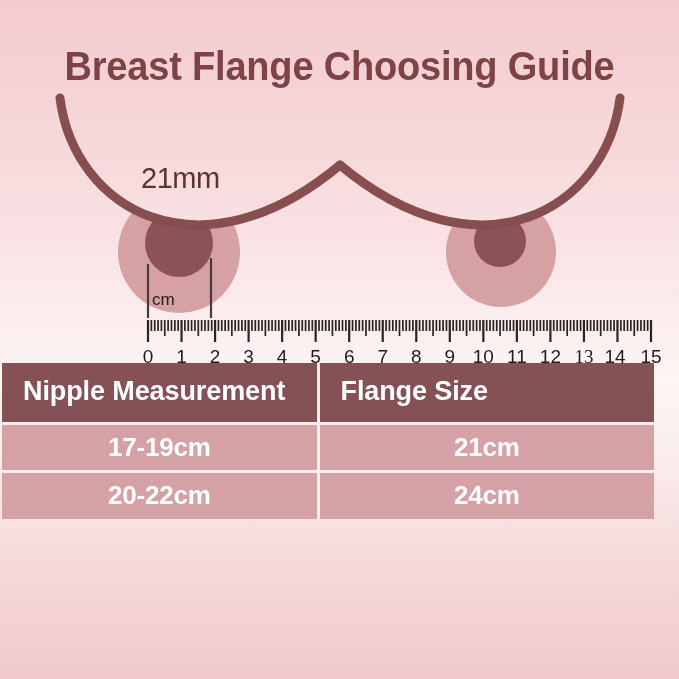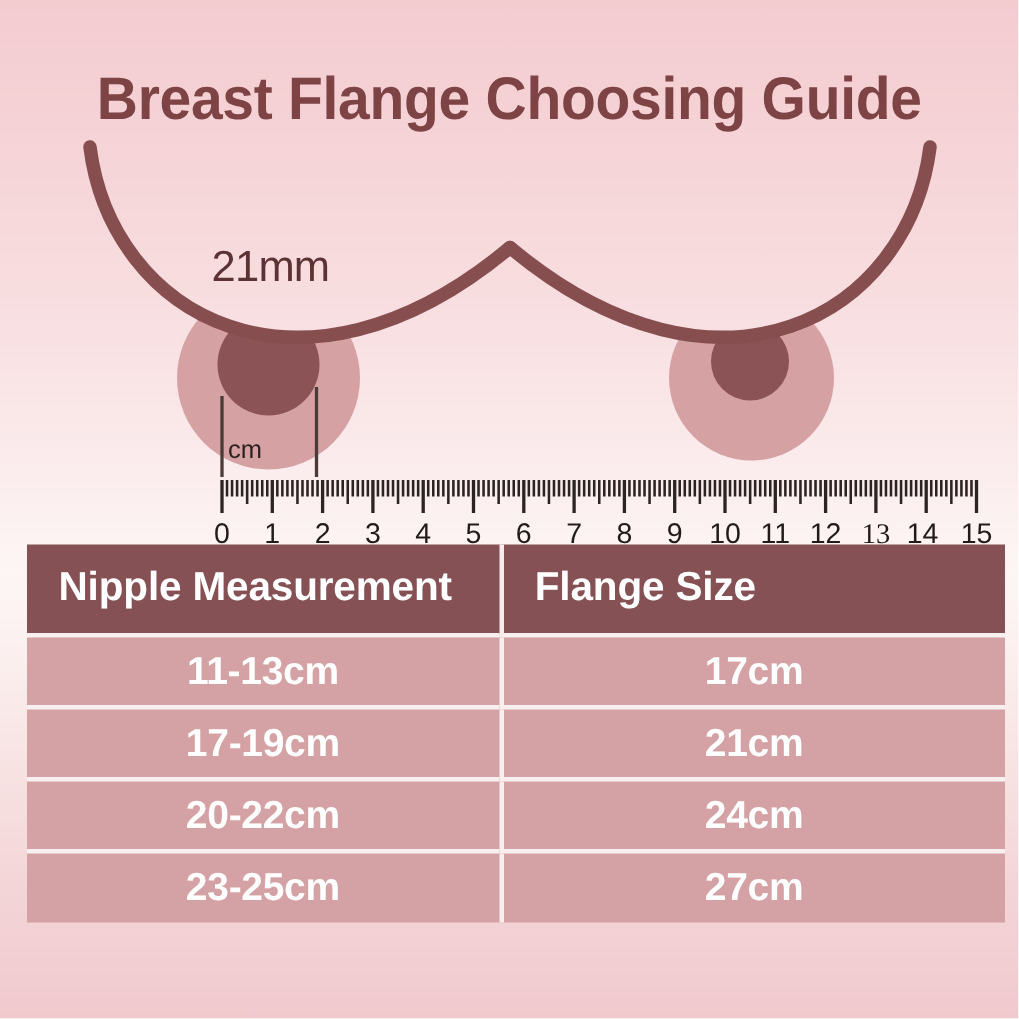--- a/index.html
+++ b/index.html
@@ -85,21 +85,21 @@
     font-weight: 400;
     color: #211b1a;
     text-align: center;
     white-space: nowrap;
     transform: translateX(-50%);
   }
 
   
   #table {
     position: absolute;
-    left: 18px;
+    left: 2px;
     top: 363px;
     width: 652px;
     border-collapse: collapse;
     table-layout: fixed;
   }
   #table col.c1 { width: 316px; }
   #table col.c2 { width: 336px; }
 
   #table thead th {
     background: #865154;
@@ -373,31 +373,23 @@
         <col class="c2">
       </colgroup>
     <thead>
       <tr>
         <th>Nipple Measurement</th>
         <th class="col2">Flange Size</th>
       </tr>
     </thead>
     <tbody id="table-body">
         <tr>
-          <td>11-13cm</td>
-          <td class="col2">17cm</td>
-        </tr>
-        <tr>
           <td>17-19cm</td>
           <td class="col2">21cm</td>
         </tr>
         <tr>
           <td>20-22cm</td>
           <td class="col2">24cm</td>
         </tr>
-        <tr>
-          <td>23-25cm</td>
-          <td class="col2">27cm</td>
-        </tr>
       </tbody>
   </table>
 
 </div>
 
 </body></html>

